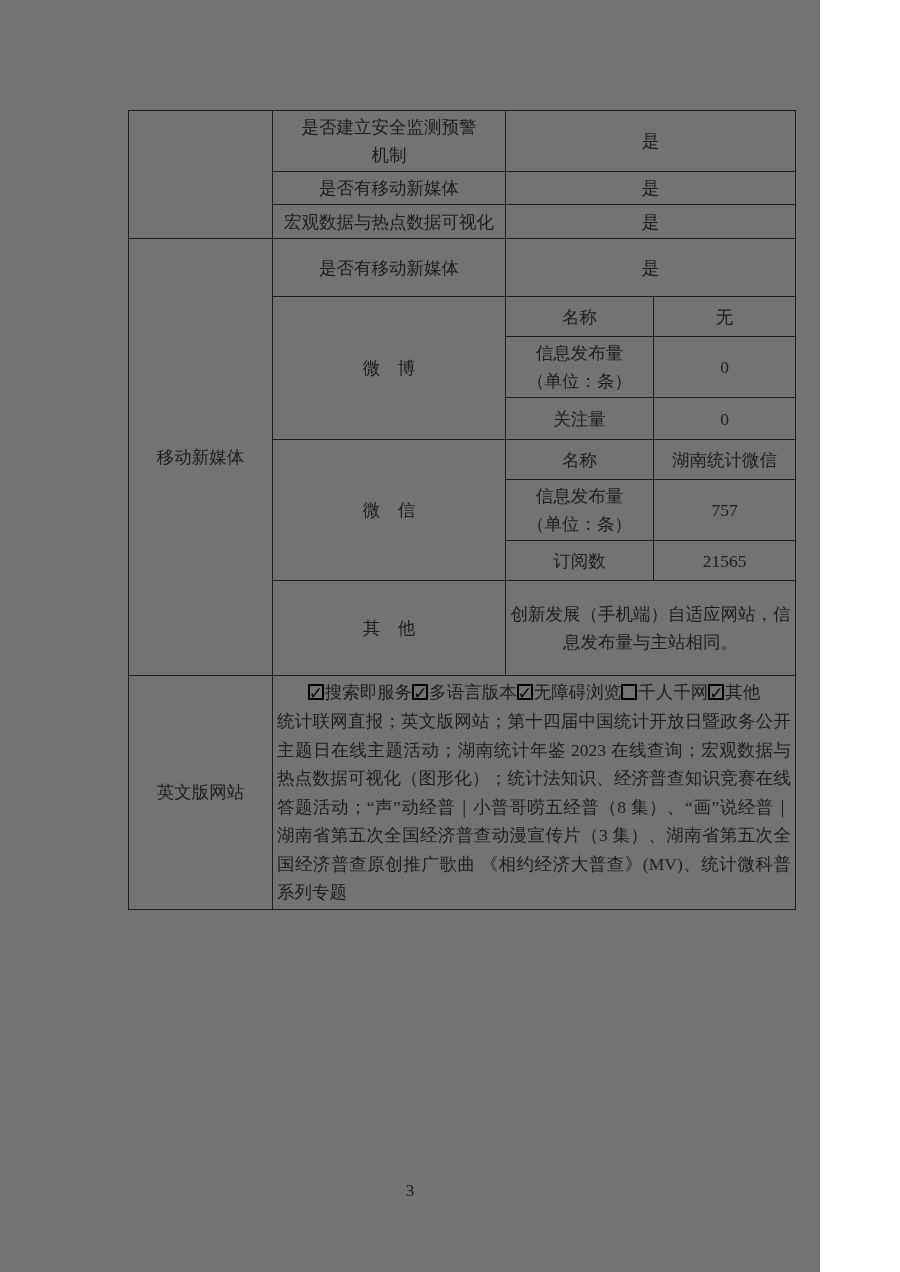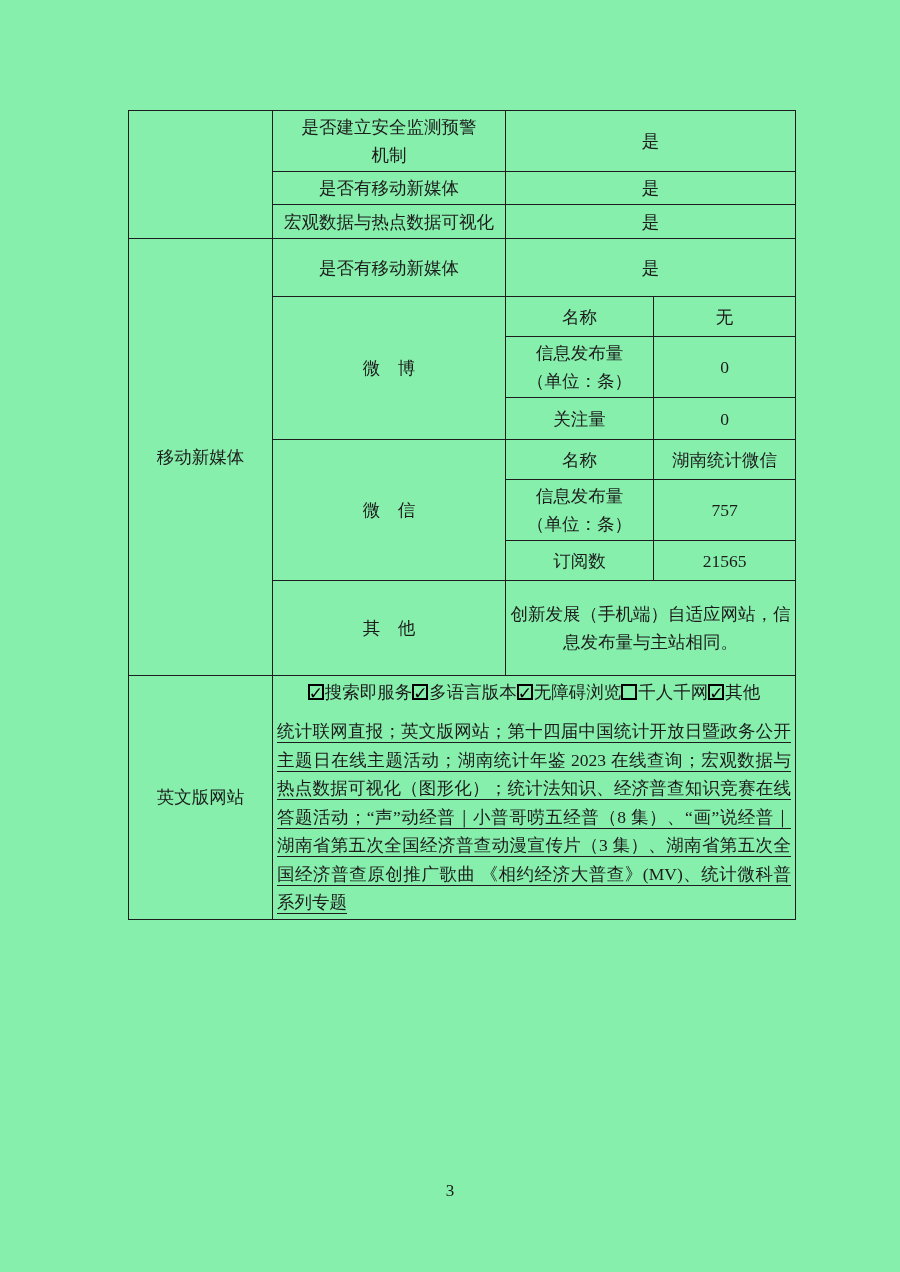--- a/index.html
+++ b/index.html
@@ -1,21 +1,21 @@
 <!DOCTYPE html>
 <html><head>
 <meta charset="utf-8">
 <style>
   * { box-sizing: border-box; }
   html, body { margin: 0; padding: 0; background: #ffffff; }
   .page {
     position: relative;
-    width: 900px;
+    width: 820px;
     height: 1272px;
-    background: #86efac;
+    background: #737373;
     font-family: "Liberation Serif", "DejaVu Serif", serif;
     color: #1c1c1c;
     overflow: hidden;
   }
   table.report {
     position: absolute;
     left: 128px;
     top: 110px;
     width: 667px;
     border-collapse: collapse;
@@ -63,26 +63,25 @@
     position: absolute;
     left: -1px;
     top: -7px;
     font-size: 17px;
     font-weight: bold;
     color: #000;
     font-family: "DejaVu Sans", sans-serif;
   }
   .innov-detail {
     display: block;
-    margin-top: 11px;
+    margin-top: 1px;
     font-size: 17.5px;
     line-height: 28.5px;
     text-align: justify;
     text-align-last: left;
-    text-decoration: underline;
     text-underline-offset: 5px;
     text-decoration-thickness: 1px;
   }
   .note {
     position: absolute;
     left: 112px;
     top: 921px;
     width: 682px;
     font-size: 18px;
     font-weight: bold;

